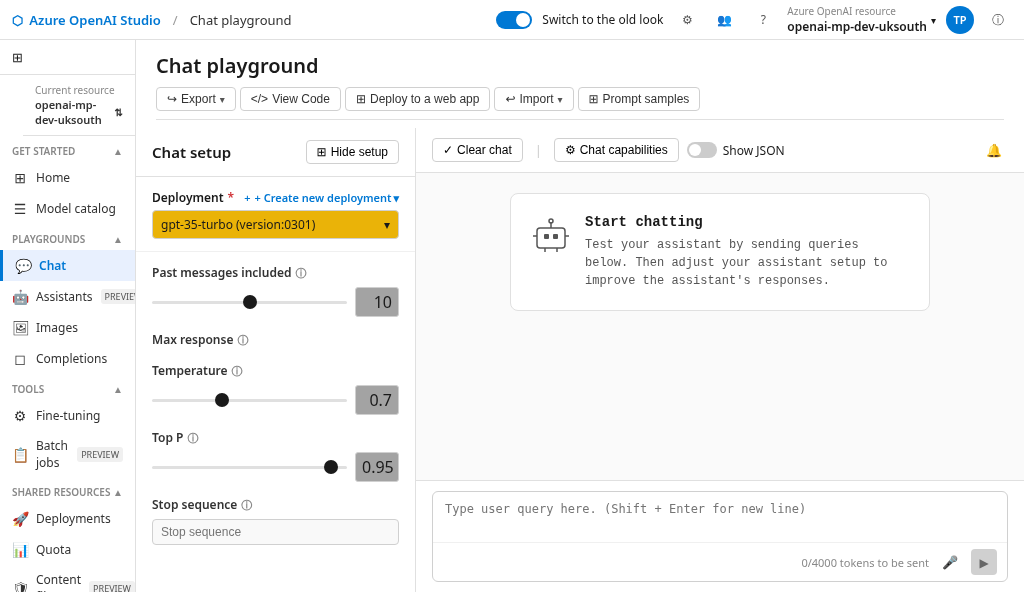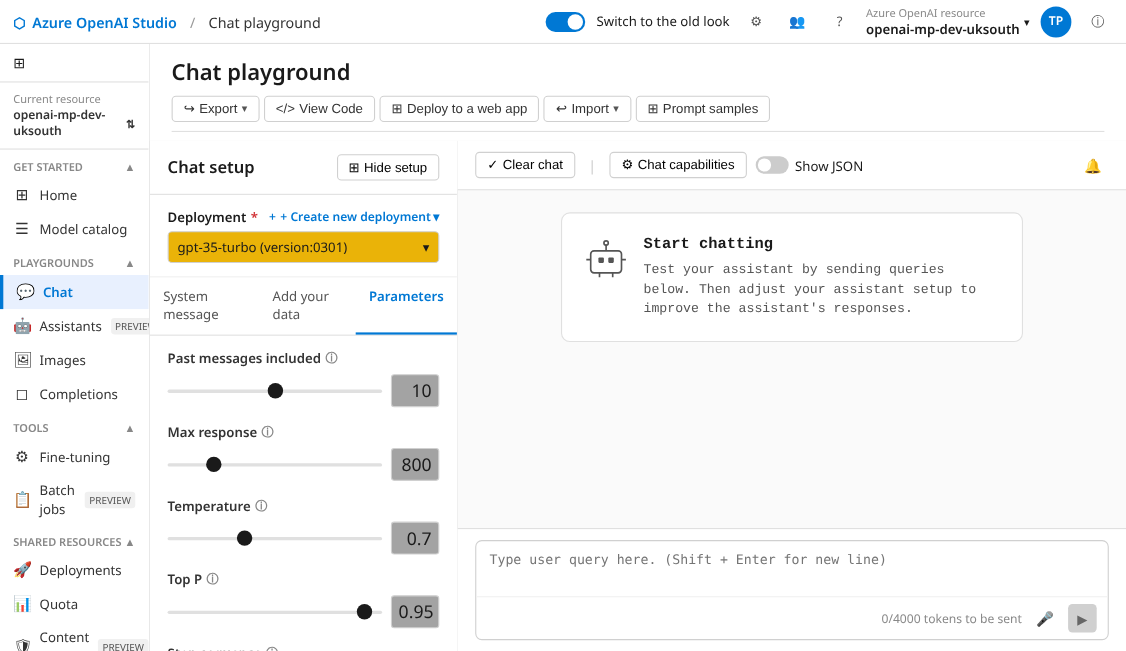--- a/index.html
+++ b/index.html
@@ -19,21 +19,21 @@
     .resource-name { font-weight: 600; font-size: 12px; }
     .avatar { width: 28px; height: 28px; background: #0078d4; border-radius: 50%; color: #fff; display: flex; align-items: center; justify-content: center; font-size: 11px; font-weight: 600; }
     .icon-btn { width: 28px; height: 28px; display: flex; align-items: center; justify-content: center; cursor: pointer; border-radius: 4px; color: #555; }
 
     
     .main-layout { display: flex; flex: 1; overflow: hidden; }
 
     
     .sidebar { width: 136px; background: #fff; border-right: 1px solid #e0e0e0; display: flex; flex-direction: column; flex-shrink: 0; overflow-y: auto; }
     .sidebar-logo { padding: 8px 12px; border-bottom: 1px solid #e0e0e0; }
-    .sidebar-resource { padding: 8px 12px; border-bottom: 1px solid #e0e0e0; font-size: 11px; color: #666; }
+    .sidebar-resource { padding: 8px 12px; border-bottom: 1px solid #e0e0e0; font-size: 11px; color: #666; margin-left: 23px; }
     .sidebar-resource-label { font-size: 10px; color: #888; }
     .sidebar-resource-value { font-size: 11px; font-weight: 600; color: #333; display: flex; align-items: center; gap: 2px; }
     .sidebar-section-label { font-size: 10px; color: #888; font-weight: 600; padding: 8px 12px 4px; text-transform: uppercase; display: flex; align-items: center; justify-content: space-between; }
     .sidebar-item { display: flex; align-items: center; gap: 8px; padding: 6px 12px; cursor: pointer; font-size: 12px; color: #333; border-radius: 0; }
     .sidebar-item.active { background: #e8f0fe; color: #0078d4; font-weight: 600; border-left: 3px solid #0078d4; }
     .sidebar-item .badge { font-size: 9px; background: #f0f0f0; color: #555; padding: 1px 4px; border-radius: 3px; }
     .sidebar-icon { font-size: 14px; width: 16px; text-align: center; }
 
     
     .content { flex: 1; display: flex; flex-direction: column; overflow: hidden; }
@@ -262,47 +262,38 @@
               <span style="margin-left:2px;">+ Create new deployment</span>
               <span>▾</span>
             </span>
           </div>
           <div class="select-box">
             <span>gpt-35-turbo (version:0301)</span>
             <span>▾</span>
           </div>
         </div>
 
-        <div class="tabs">
-          <div class="tab">System message</div>
-          <div class="tab">Add your data</div>
-          <div class="tab active">Parameters</div>
-        </div>
 
         <div class="parameters-section">
 
           <div class="param-group">
             <div class="param-label">
               <span>Past messages included</span>
               <span class="param-info">ⓘ</span>
             </div>
             <div class="slider-row">
               <input type="range" class="slider" min="0" max="20" value="10" style="">
               <div class="slider-value">10</div>
             </div>
           </div>
 
           <div class="param-group">
             <div class="param-label">
               <span>Max response</span>
               <span class="param-info">ⓘ</span>
-            </div>
-            <div class="slider-row">
-              <input type="range" class="slider" min="0" max="4096" value="800" style="">
-              <div class="slider-value">800</div>
             </div>
           </div>
 
           <div class="param-group">
             <div class="param-label">
               <span>Temperature</span>
               <span class="param-info">ⓘ</span>
             </div>
             <div class="slider-row">
               <input type="range" class="slider" min="0" max="2" step="0.01" value="0.7" style="">

